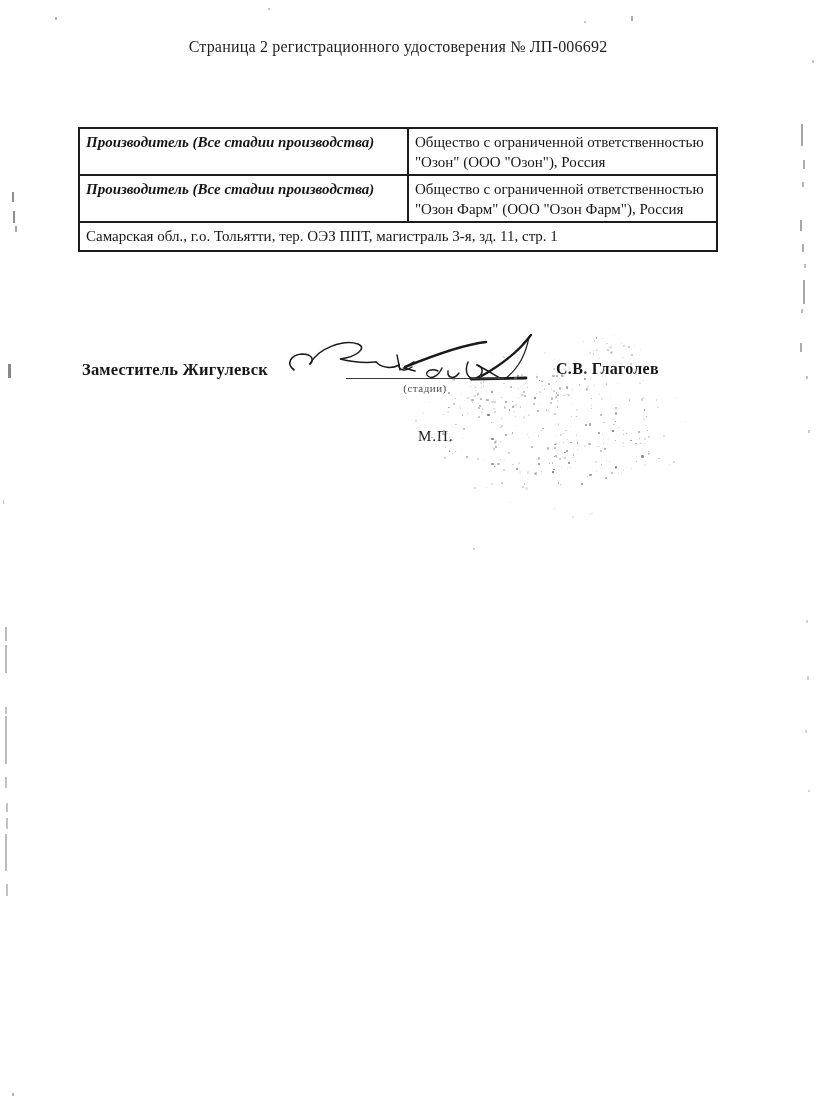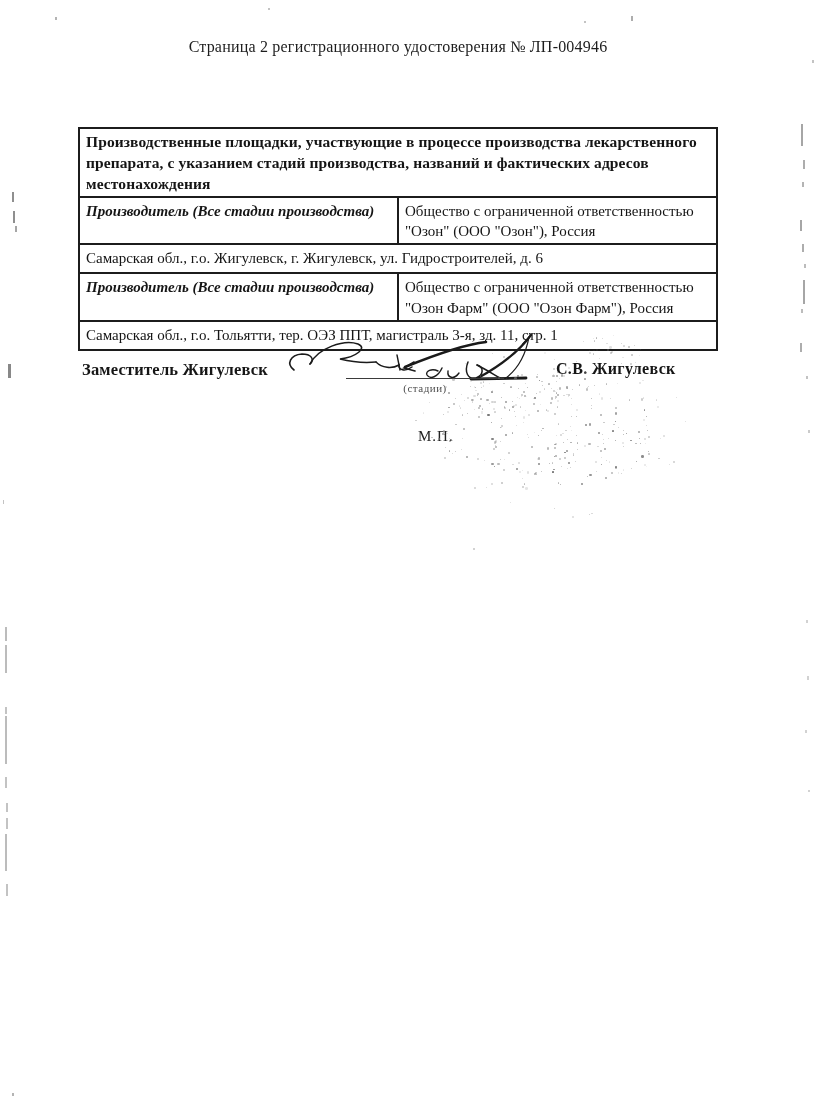--- a/index.html
+++ b/index.html
@@ -62,33 +62,27 @@
   
   .noise-layer,.stamp-layer{position:absolute;left:0;top:0;width:819px;height:1108px;pointer-events:none;}
   .noise-mark{position:absolute;background:#6a6a6a;}
   .speck{position:absolute;border-radius:50%;}
 </style>
 </head>
 <body>
 
 <div class="page">
 
-  <div class="doc-title">Страница 2 регистрационного удостоверения № ЛП-004946</div>
+  <div class="doc-title">Страница 2 регистрационного удостоверения № ЛП-006692</div>
 
   <table class="prod">
     <tbody>
-        <tr>
-      <td class="hdr" colspan="2">Производственные площадки, участвующие в процессе производства лекарственного препарата, с указанием стадий производства, названий и фактических адресов местонахождения</td>
-    </tr>
     <tr class="r2">
       <td class="role">Производитель (Все стадии производства)</td>
       <td class="company">Общество с ограниченной ответственностью "Озон" (ООО "Озон"), Россия</td>
-    </tr>
-    <tr>
-      <td class="addr" colspan="2">Самарская обл., г.о. Жигулевск, г. Жигулевск, ул. Гидростроителей, д. 6</td>
     </tr>
     <tr class="r4">
       <td class="role">Производитель (Все стадии производства)</td>
       <td class="company">Общество с ограниченной ответственностью "Озон Фарм" (ООО "Озон Фарм"), Россия</td>
     </tr>
     <tr>
       <td class="addr" colspan="2">Самарская обл., г.о. Тольятти, тер. ОЭЗ ППТ, магистраль 3-я, зд. 11, стр. 1</td>
     </tr>
   </tbody>
     </table>
@@ -109,21 +103,21 @@
       <path d="M 205 39 C 213 43 221 48 228 52" stroke-width="1.5"></path>
       <path d="M 199 53 L 254 52" stroke-width="2.8"></path>
       <path d="M 206 52 C 228 40 248 24 259 9" stroke-width="2.2"></path>
       <path d="M 259 9 L 251 18" stroke-width="1.6"></path>
       <path d="M 257 11 C 254 27 247 42 234 52" stroke-width="1.3"></path>
     </g>
   </svg>
 
   <div class="sig-line"></div>
   <div class="sig-caption">(стадии)</div>
-  <div class="sig-name">С.В. Жигулевск</div>
+  <div class="sig-name">С.В. Глаголев</div>
 
   <div class="seal-label">М.П.</div>
 
   <div class="stamp-layer">
       <div class="speck" style="left: 477.8px; top: 406.6px; width: 2.4px; height: 2.4px; background: rgb(149, 149, 149); opacity: 0.71;"></div>
       <div class="speck" style="left: 518px; top: 387.8px; width: 1.1px; height: 1.1px; background: rgb(84, 84, 84); opacity: 0.42;"></div>
       <div class="speck" style="left: 522px; top: 486.3px; width: 2px; height: 2px; background: rgb(147, 147, 147); opacity: 0.5;"></div>
       <div class="speck" style="left: 546.6px; top: 447.4px; width: 2.3px; height: 2.3px; background: rgb(164, 164, 164); opacity: 0.76;"></div>
       <div class="speck" style="left: 491.4px; top: 437.6px; width: 2.2px; height: 2.2px; background: rgb(84, 84, 84); opacity: 0.72;"></div>
       <div class="speck" style="left: 645.8px; top: 415.7px; width: 1px; height: 1px; background: rgb(113, 113, 113); opacity: 0.66;"></div>

